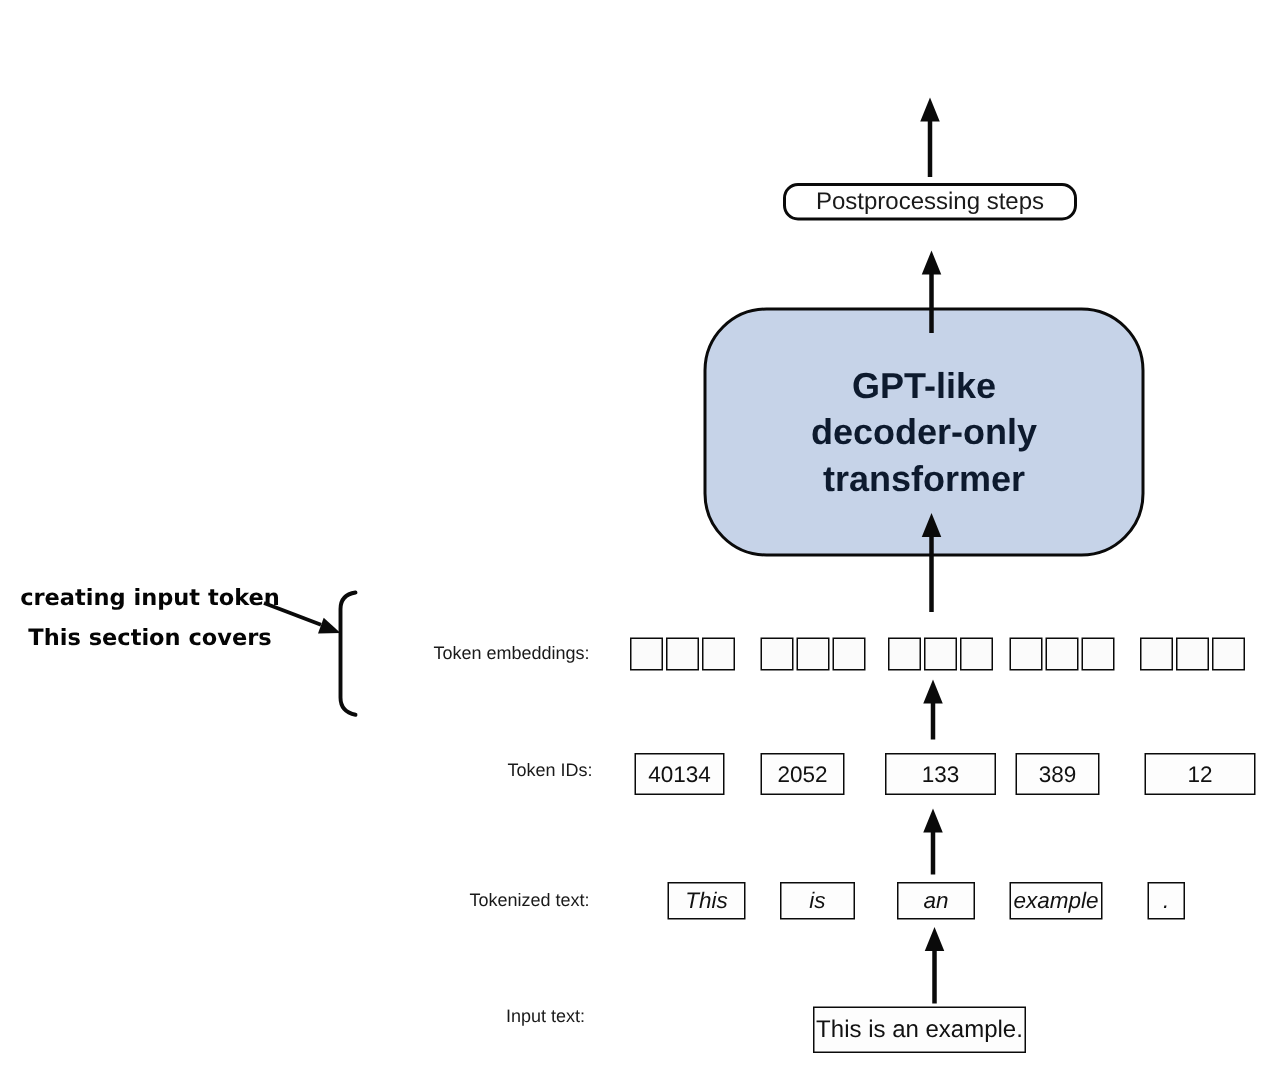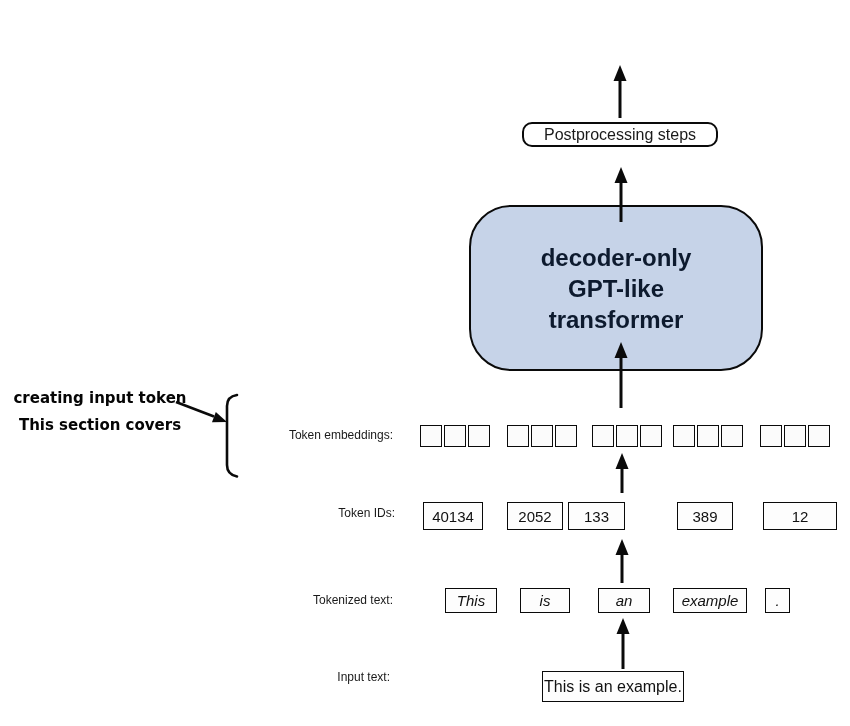--- a/index.html
+++ b/index.html
@@ -38,25 +38,25 @@
     width:22px;height:22px;box-sizing:border-box;border:1.5px solid #0a0a0a;background:#fbfbfb;
   }
   .g1{left:420px;} .g2{left:507px;} .g3{left:592px;} .g4{left:673px;} .g5{left:760px;}
   
   .val-box{
     position:absolute;display:flex;align-items:center;justify-content:center;
     box-sizing:border-box;border:1.6px solid #0a0a0a;background:#fdfdfd;
     font-size:15px;color:#111;white-space:nowrap;
   }
   .id-box{top:502px;height:28px;}
-  .id1{left:423px;width:60px;} .id2{left:507px;width:56px;} .id3{left:568px;width:57px;}
+  .id1{left:423px;width:60px;} .id2{left:507px;width:56px;} .id3{left:590px;width:74px;}
   .id4{left:677px;width:56px;} .id5{left:763px;width:74px;}
   .tok-box{top:588px;height:25px;font-style:italic;}
   .tk1{left:445px;width:52px;} .tk2{left:520px;width:50px;} .tk3{left:598px;width:52px;}
-  .tk4{left:673px;width:74px;} .tk5{left:765px;width:25px;}
+  .tk4{left:673px;width:62px;} .tk5{left:765px;width:25px;}
   .input-box{left:542px;top:671px;width:142px;height:31px;font-size:16px;}
   
   .annotation{
     position:absolute;left:8px;top:385px;width:184px;text-align:center;
     font-family:"DejaVu Sans",sans-serif;font-weight:bold;font-size:15px;
     line-height:26.5px;color:#050505;
   }
   
   .overlay{position:absolute;left:0;top:0;width:850px;height:726px;pointer-events:none;}
   .overlay line{stroke:#0a0a0a;stroke-width:3;}
@@ -71,22 +71,22 @@
 
   <div class="annotation">
     <div>creating input token</div>
     <div>This section covers</div>
   </div>
 
 
   <div class="pill post-box">Postprocessing steps</div>
 
   <div class="transformer-box">
+    <div class="tline">GPT-like</div>
     <div class="tline">decoder-only</div>
-    <div class="tline">GPT-like</div>
     <div class="tline">transformer</div>
   </div>
 
   <div class="row-label lbl-embeddings">Token embeddings:</div>
   <div class="row-label lbl-ids">Token IDs:</div>
   <div class="row-label lbl-tokens">Tokenized text:</div>
   <div class="row-label lbl-input">Input text:</div>
 
   <div class="emb-group g1">
     <div class="emb-cell"></div>

